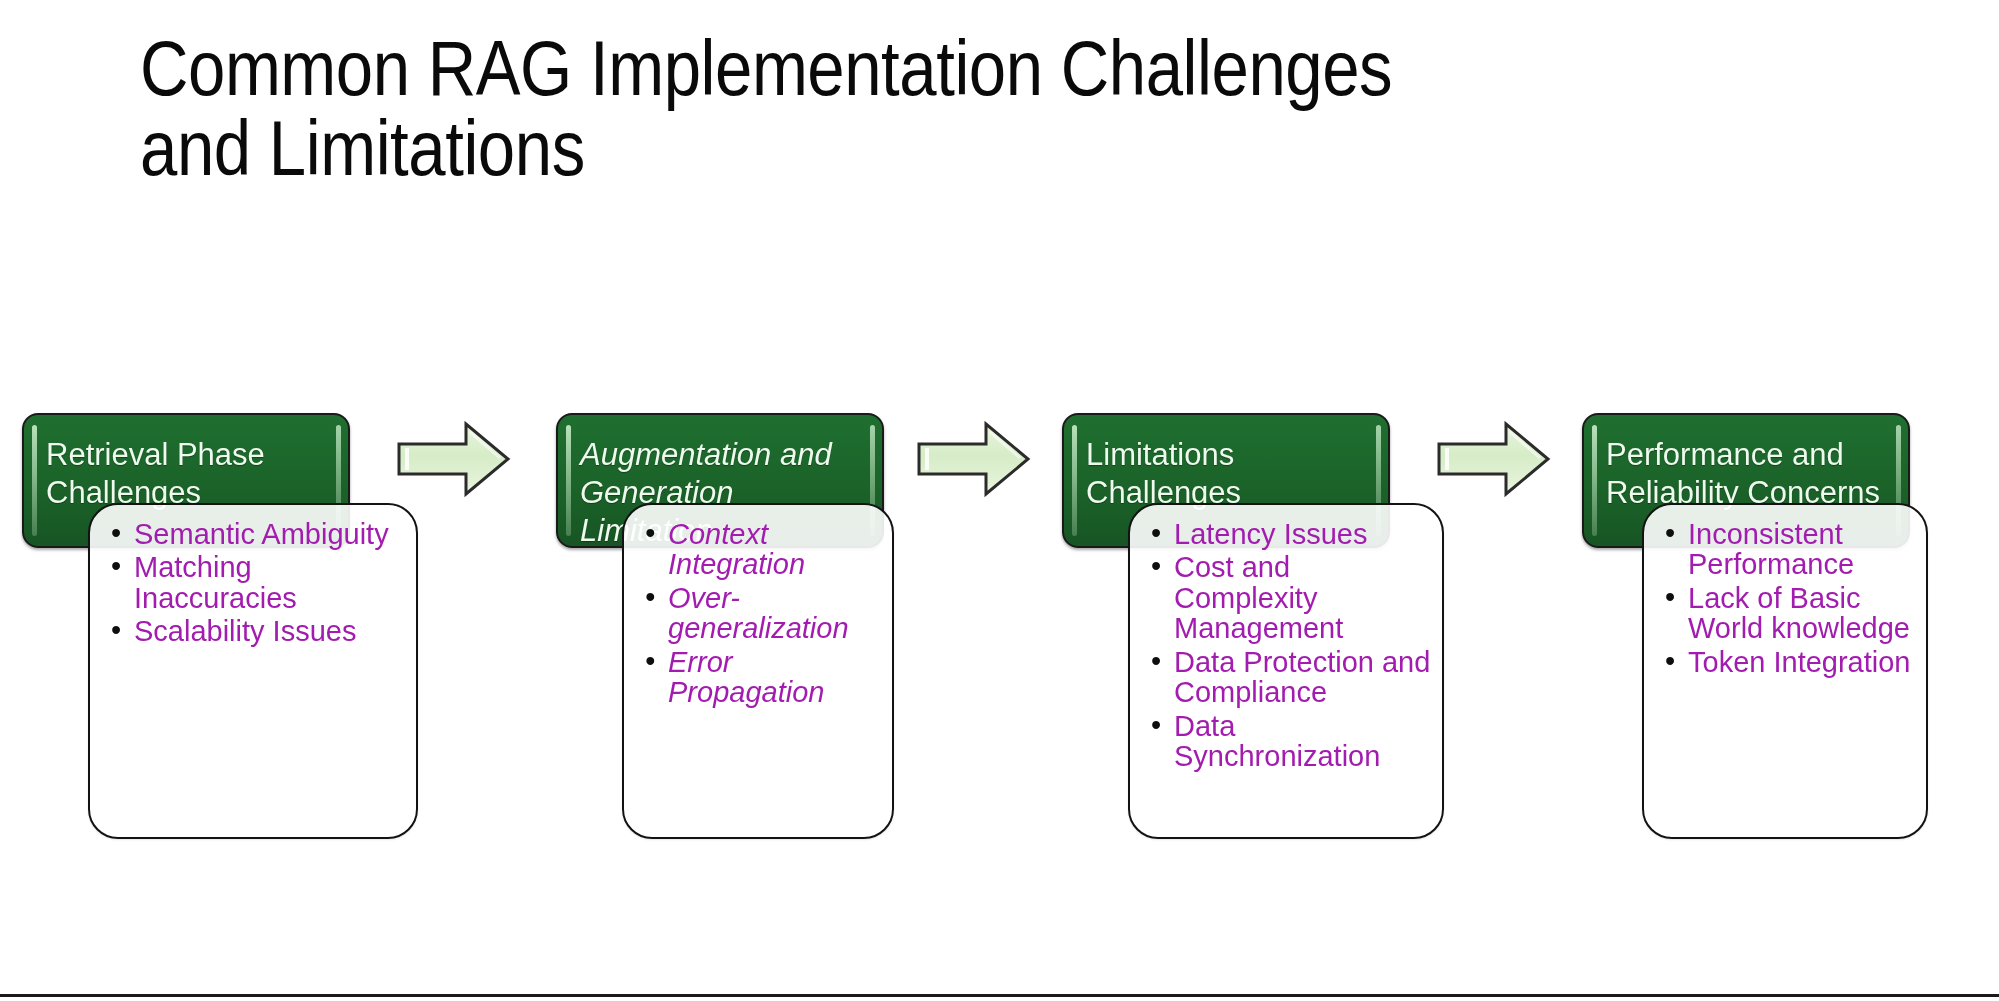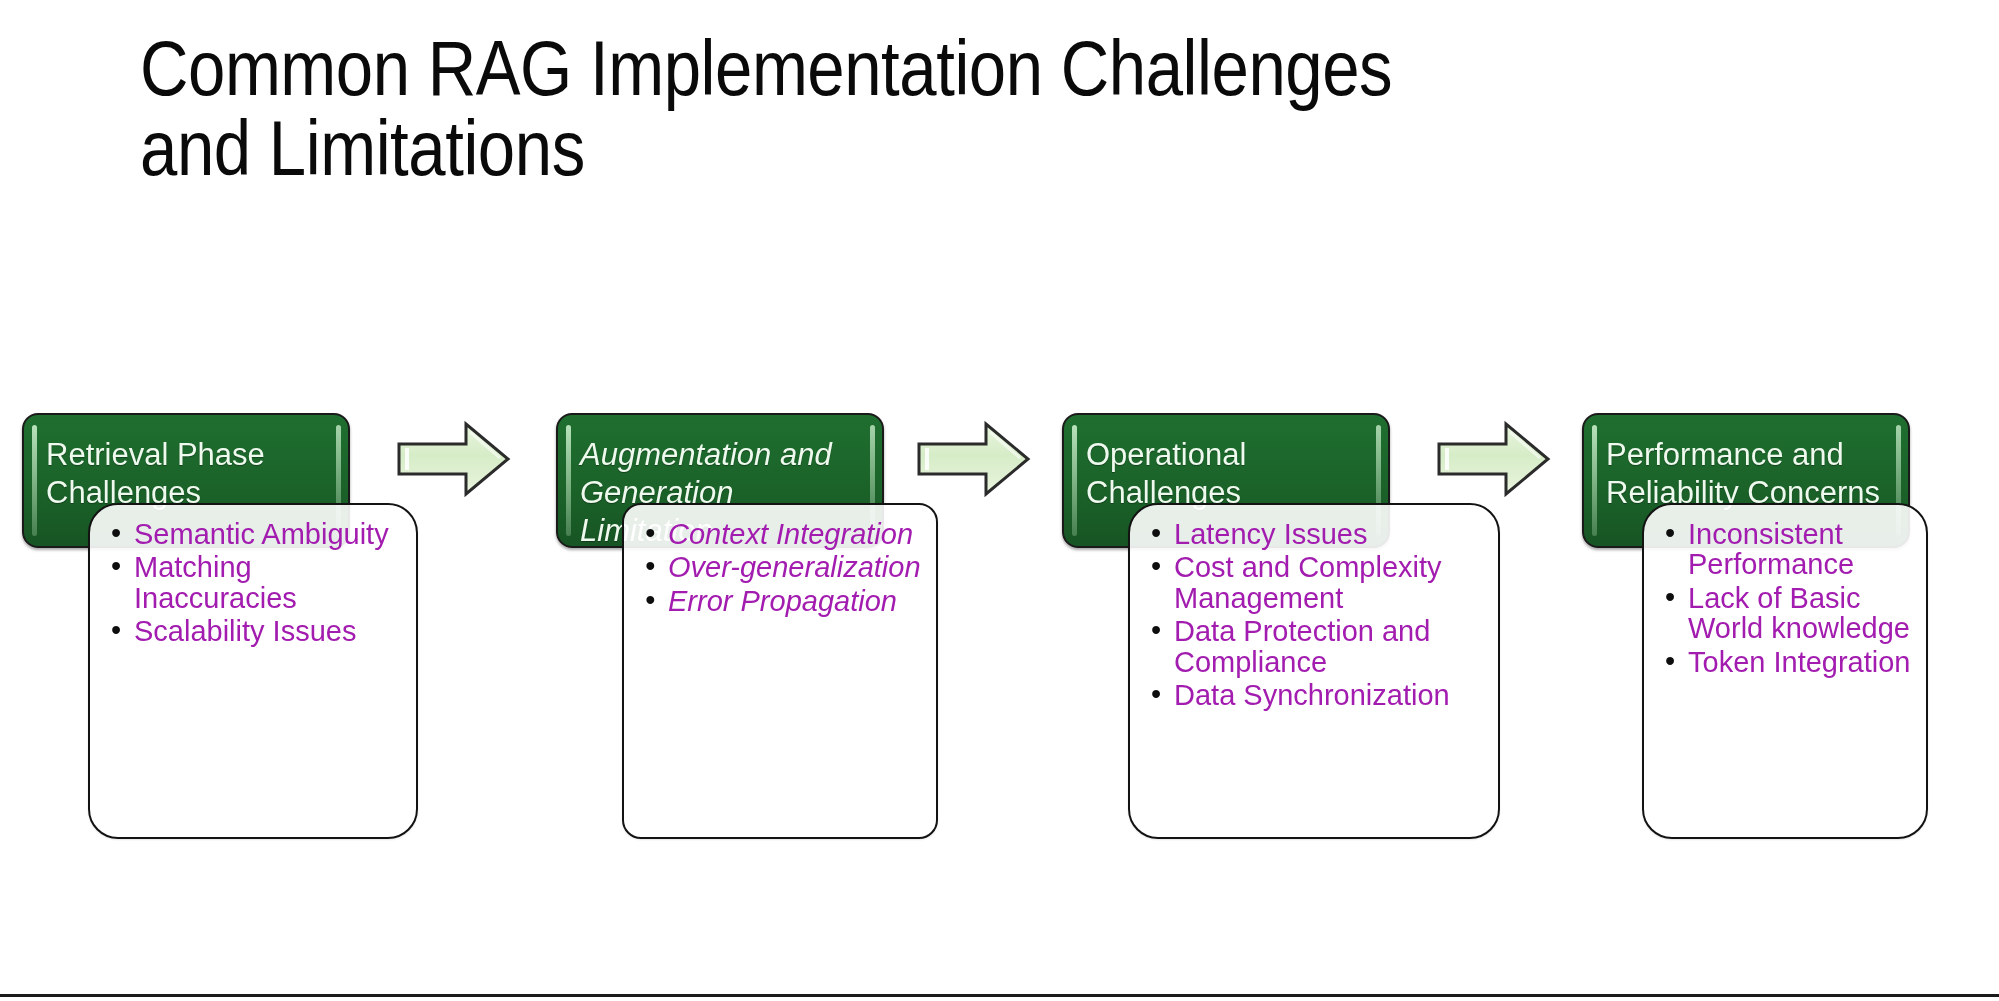--- a/index.html
+++ b/index.html
@@ -179,34 +179,34 @@
           <li>Matching Inaccuracies</li>
           <li>Scalability Issues</li>
         </ul>
       </div>
     </div>
     <div class="stage" style="left: 556px; font-style: italic;">
       <div class="head-box">
         <div class="head-label">Augmentation and
 Generation Limitation</div>
       </div>
-      <div class="body-card" style="left: 66px; width: 316px; border-radius: 19px;">
+      <div class="body-card" style="left: 66px; width: 272px;">
         <ul class="card-list">
           <li>Context Integration</li>
           <li>Over-generalization</li>
           <li>Error Propagation</li>
         </ul>
       </div>
     </div>
     <div class="stage" style="left: 1062px;">
       <div class="head-box">
-        <div class="head-label">Operational
+        <div class="head-label">Limitations
 Challenges</div>
       </div>
-      <div class="body-card" style="left: 66px; width: 372px;">
+      <div class="body-card" style="left: 66px; width: 316px;">
         <ul class="card-list">
           <li>Latency Issues</li>
           <li>Cost and Complexity Management</li>
           <li>Data Protection and Compliance</li>
           <li>Data Synchronization</li>
         </ul>
       </div>
     </div>
     <div class="stage" style="left: 1582px;">
       <div class="head-box">

